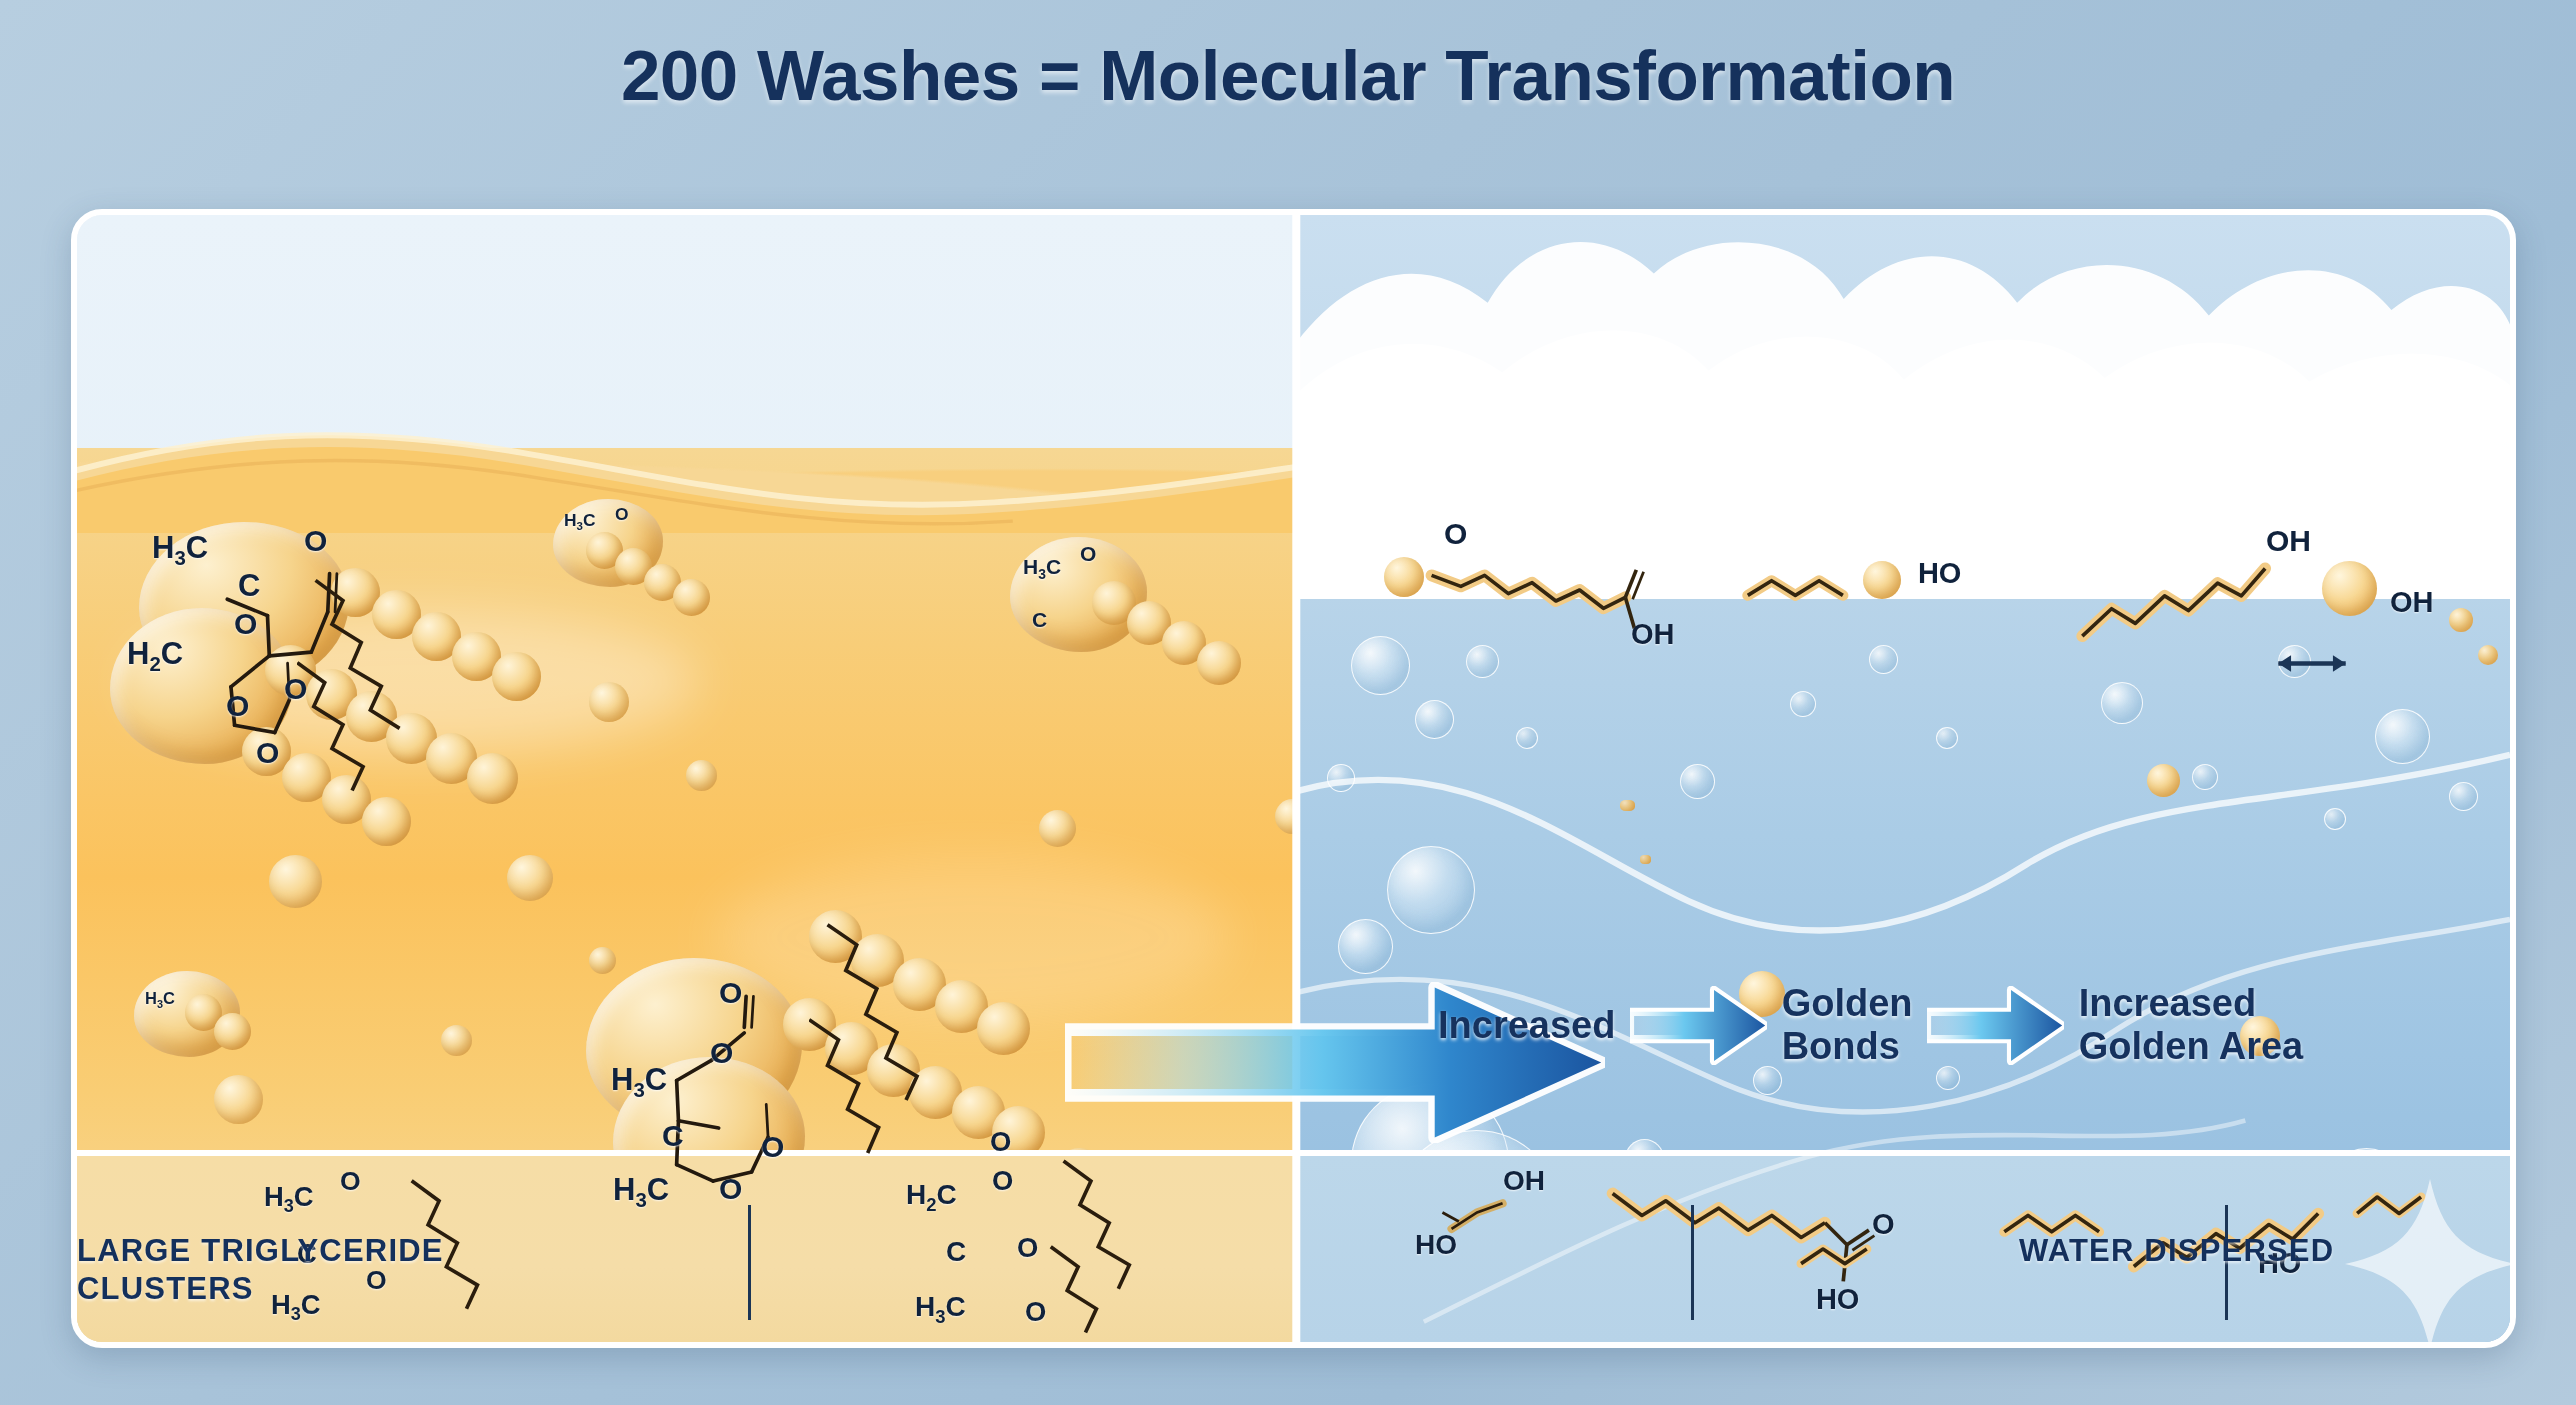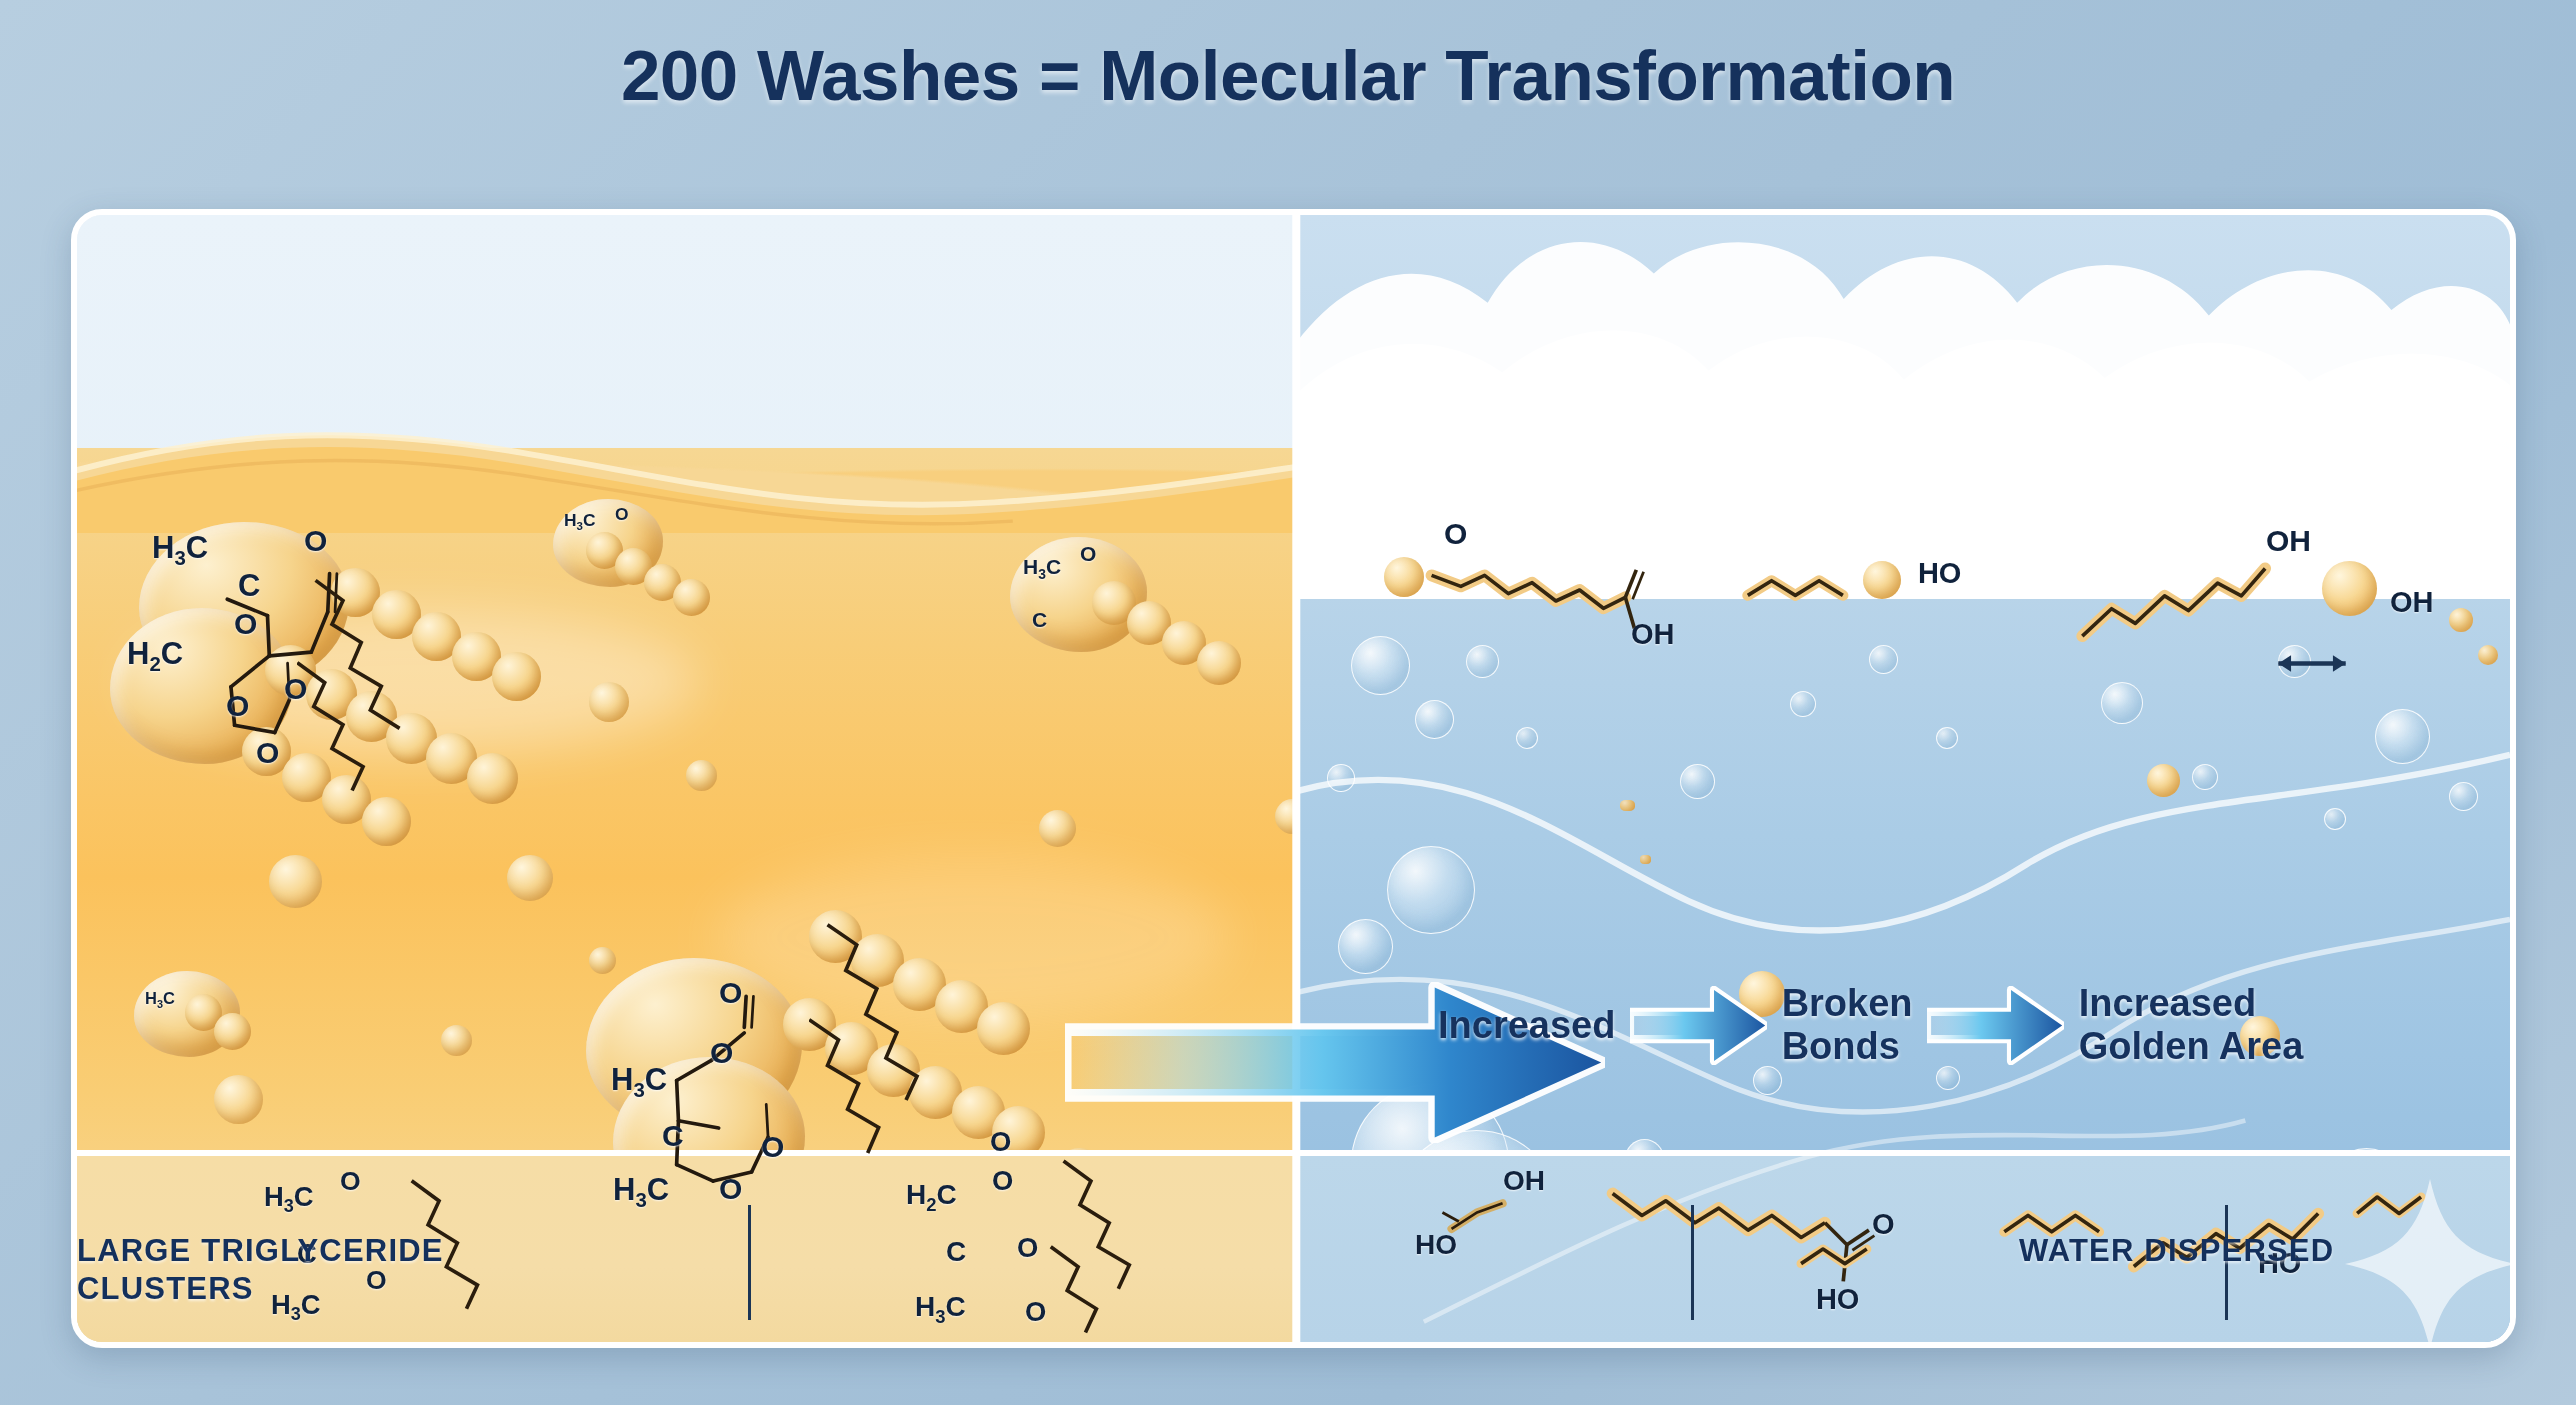--- a/index.html
+++ b/index.html
@@ -500,21 +500,21 @@
         <defs>
           <linearGradient id="ca1" x1="0" y1="0" x2="1" y2="0">
             <stop offset="0%" stop-color="#cfeaf8" stop-opacity=".15"></stop>
             <stop offset="40%" stop-color="#6bc8ef"></stop>
             <stop offset="100%" stop-color="#1c56a1"></stop>
           </linearGradient>
         </defs>
         <path d="M0,28 L92,28 L92,4 L148,43 L92,82 L92,58 L0,58 Z" fill="none" stroke="#ffffff" stroke-width="9" stroke-linejoin="round"></path>
         <path d="M0,28 L92,28 L92,4 L148,43 L92,82 L92,58 L0,58 Z" fill="url(#ca1)"></path>
       </svg>
-      <div class="lbl" style="white-space: pre-line;">Broken
+      <div class="lbl" style="white-space: pre-line;">Golden
 Bonds</div>
       <svg class="smallarrow" viewBox="0 0 150 86">
         <defs>
           <linearGradient id="ca2" x1="0" y1="0" x2="1" y2="0">
             <stop offset="0%" stop-color="#cfeaf8" stop-opacity=".15"></stop>
             <stop offset="40%" stop-color="#6bc8ef"></stop>
             <stop offset="100%" stop-color="#1c56a1"></stop>
           </linearGradient>
         </defs>
         <path d="M0,28 L92,28 L92,4 L148,43 L92,82 L92,58 L0,58 Z" fill="none" stroke="#ffffff" stroke-width="9" stroke-linejoin="round"></path>

